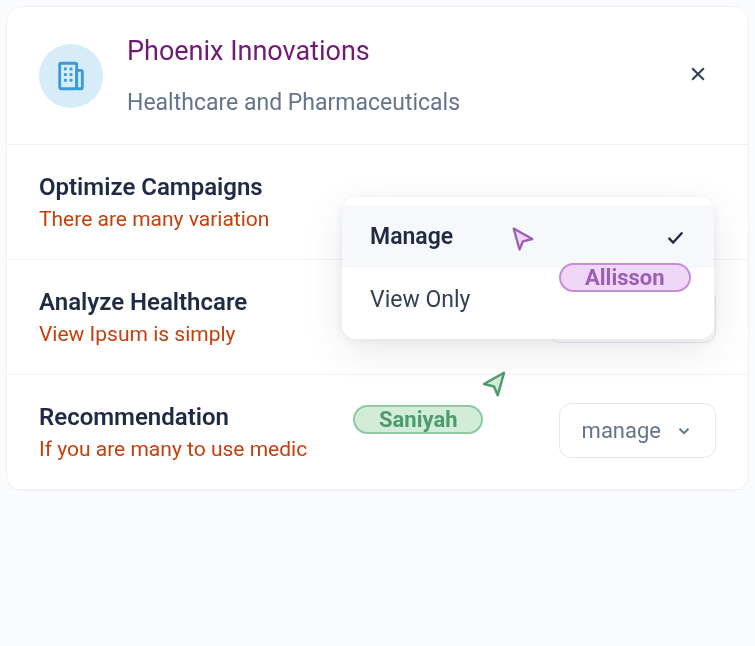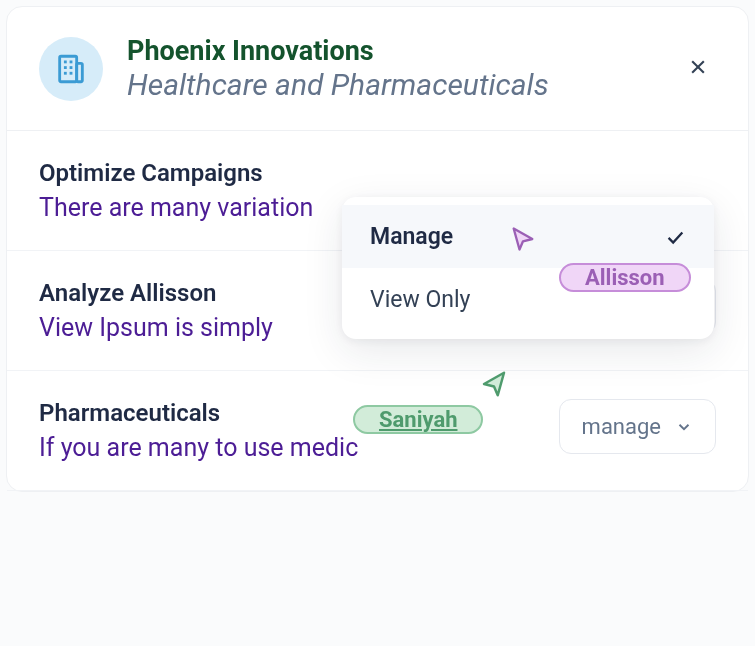--- a/index.html
+++ b/index.html
@@ -28,28 +28,27 @@
     height: 64px;
     border-radius: 50%;
     background: #d6ecf9;
     display: flex;
     align-items: center;
     justify-content: center;
     margin-right: 24px;
   }
   .title-block h1 {
     font-size: 27px;
-    font-weight: 700;
-    color: #14532d;
-    margin-bottom: 0;
+    font-weight: 400;
+    color: #701a75;
+    margin-bottom: 22px;
   }
   .title-block p {
-    font-size: 30px;
+    font-size: 23px;
     color: #64748b;
-    font-style: italic;
   }
   .close {
     margin-left: auto;
     font-size: 24px;
     color: #334155;
     cursor: pointer;
     padding: 8px;
   }
   .row {
     display: flex;
@@ -59,22 +58,22 @@
     position: relative;
   }
   .row:last-child { border-bottom: none; }
   .row-text h2 {
     font-size: 24px;
     font-weight: 600;
     color: #1f2a44;
     margin-bottom: 6px;
   }
   .row-text p {
-    font-size: 25px;
-    color: #4c1d95;
+    font-size: 21px;
+    color: #c2410c;
   }
   .spacer { flex: 1; }
   .select {
     display: flex;
     align-items: center;
     gap: 14px;
     padding: 14px 22px;
     border: 1px solid #e5e8ee;
     border-radius: 12px;
     font-size: 22px;
@@ -130,21 +129,20 @@
   }
   .badge-purple {
     background: #f0d6f7;
     color: #9b5fb5;
     border: 2px solid #c68dd9;
   }
   .badge-green {
     background: #d2ecd9;
     color: #4f9b6d;
     border: 2px solid #8ec9a2;
-    text-decoration: underline;
   }
 </style>
 </head>
 <body>
 
 <div class="card">
 
   <div class="header">
     <div class="org-icon">
       <svg width="34" height="34" viewBox="0 0 24 24" fill="none" stroke="#3b9bd4" stroke-width="2">
@@ -173,35 +171,35 @@
   <div class="row">
     <div class="row-text">
       <h2>Optimize Campaigns</h2>
       <p>There are many variation</p>
     </div>
     <div class="spacer"></div>
   </div>
 
   <div class="row">
     <div class="row-text">
-      <h2>Analyze Allisson</h2>
+      <h2>Analyze Healthcare</h2>
       <p>View Ipsum is simply</p>
     </div>
     <div class="spacer"></div>
     <div class="select">
       <span>view only</span>
       <svg class="chevron" viewBox="0 0 24 24" fill="none" stroke="#64748b" stroke-width="2.5">
         <polyline points="6 9 12 15 18 9"></polyline>
       </svg>
     </div>
   </div>
 
   <div class="row">
     <div class="row-text">
-      <h2>Pharmaceuticals</h2>
+      <h2>Recommendation</h2>
       <p>If you are many to use medic</p>
     </div>
     <div class="spacer"></div>
     <div class="select">
       <span>manage</span>
       <svg class="chevron" viewBox="0 0 24 24" fill="none" stroke="#64748b" stroke-width="2.5">
         <polyline points="6 9 12 15 18 9"></polyline>
       </svg>
     </div>
   </div>

